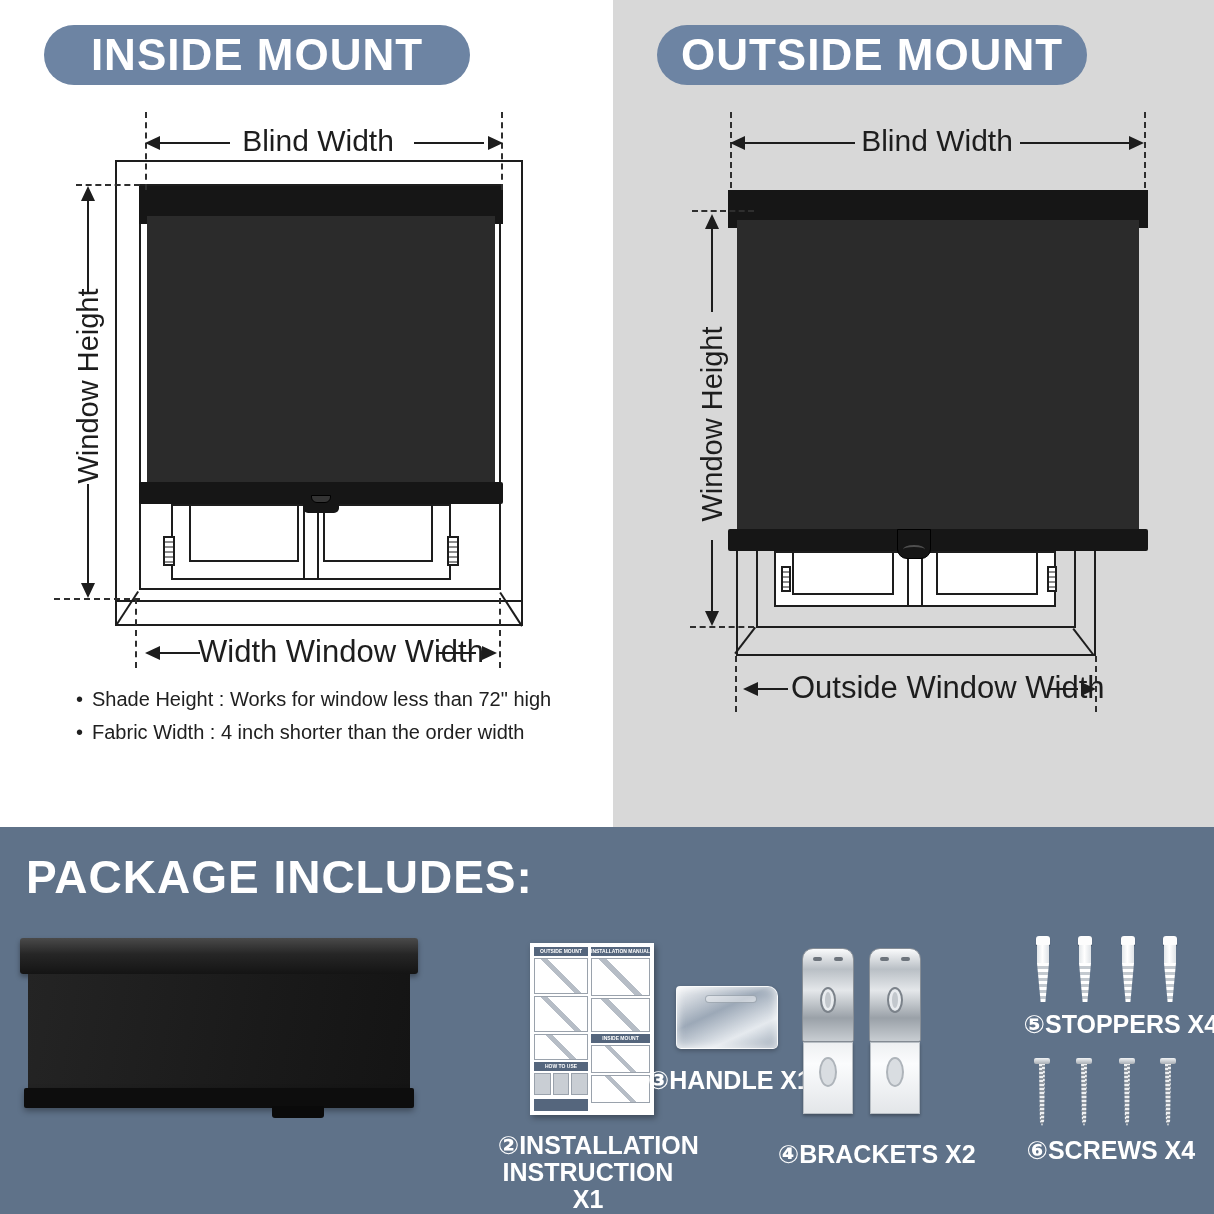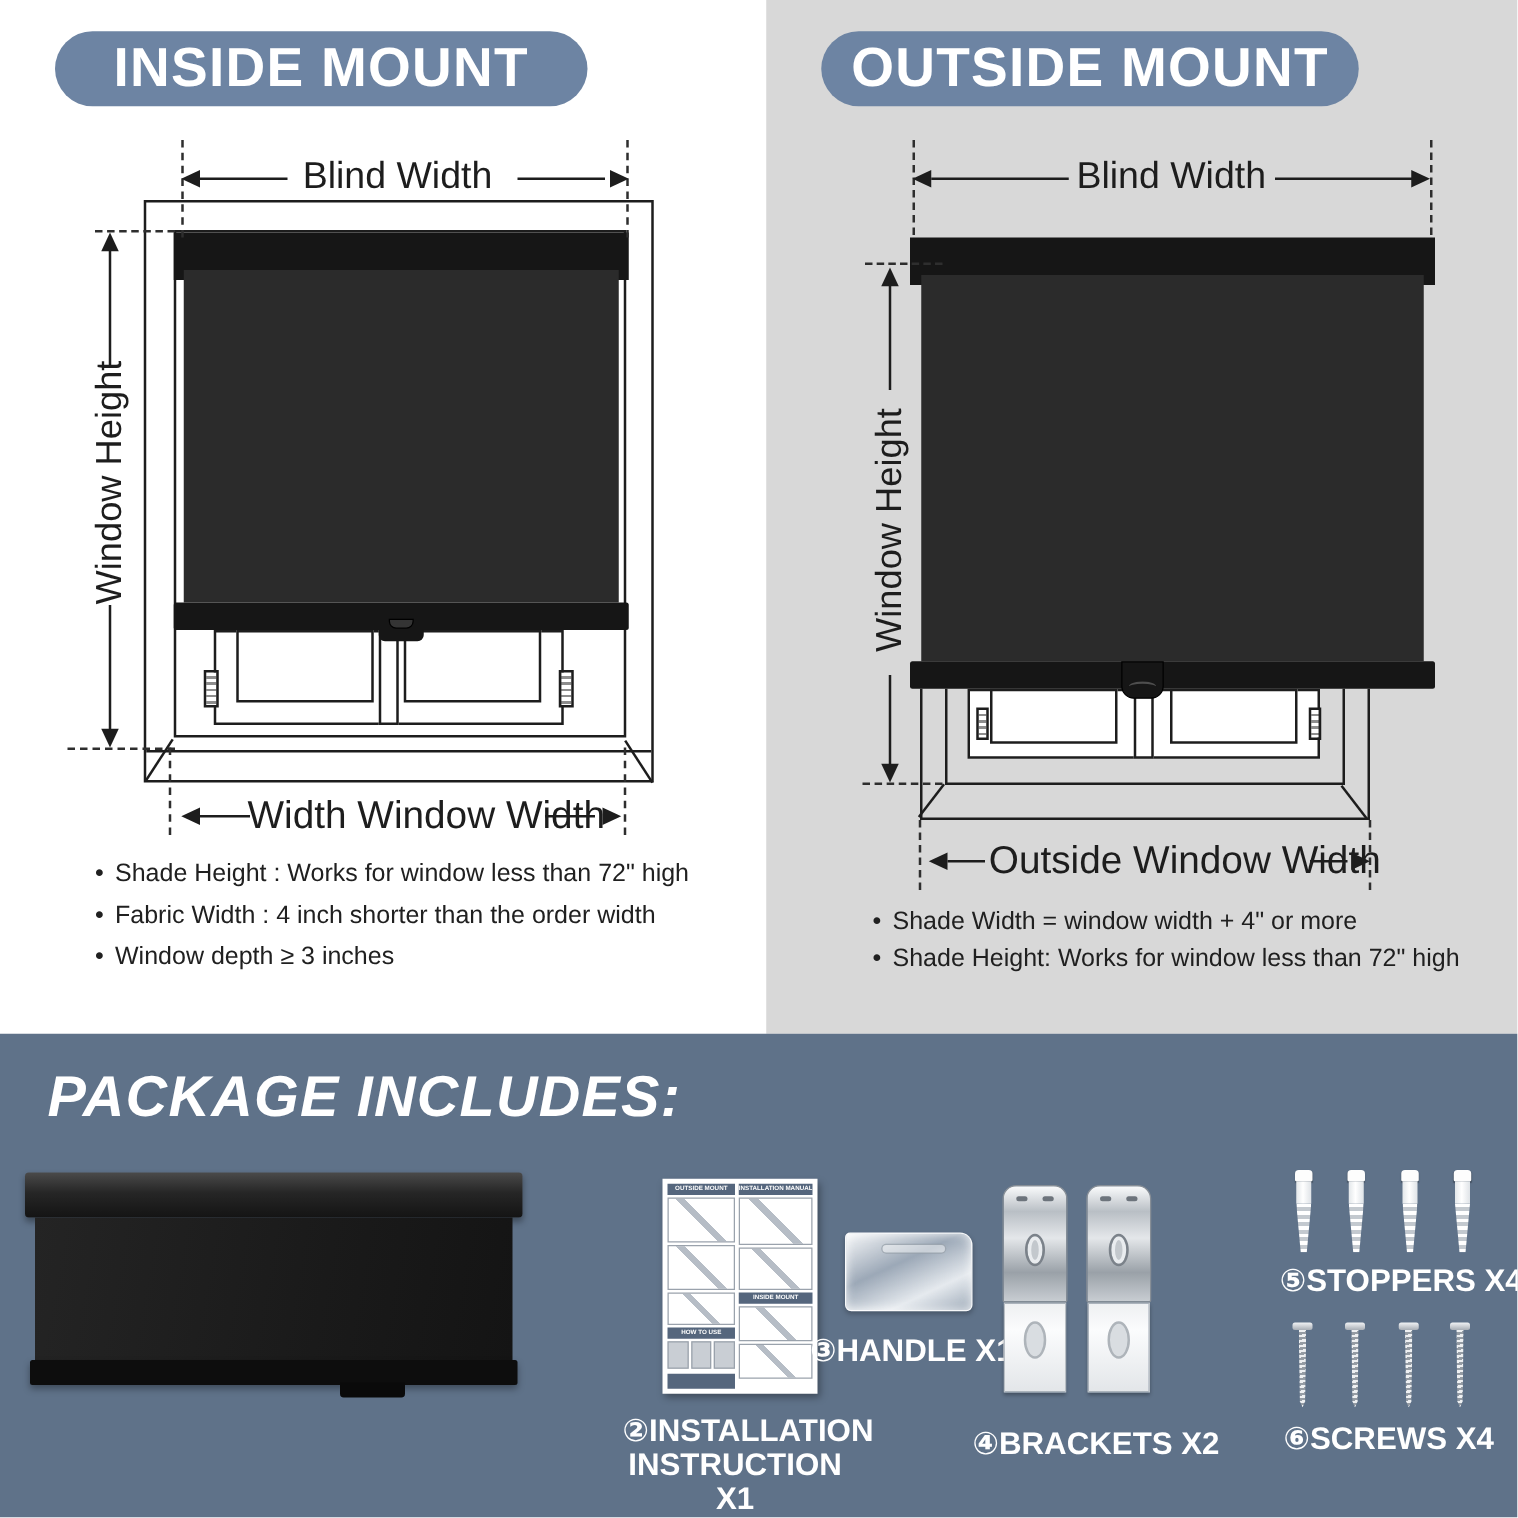--- a/index.html
+++ b/index.html
@@ -145,21 +145,20 @@
   <div class="dv" style="left:499px;top:598px;height:70px;"></div>
   <div class="ah l" style="left:145px;top:646px;"></div>
   <div class="hl" style="left:160px;top:652px;width:40px;"></div>
   <div class="hl" style="left:436px;top:652px;width:40px;"></div>
   <div class="ah r" style="left:482px;top:646px;"></div>
   <div class="lbl" style="left:198px;top:634px;width:240px;font-size:31px;">Width Window Width</div>
 
   <div class="bullets" style="left:76px;top:688px;width:524px;">
     <div class="b"><span>Shade Height : Works for window less than 72" high</span></div>
     <div class="b"><span>Fabric Width : 4 inch shorter than the order width</span></div>
-    <div class="b"><span>Window depth ≥ 3 inches</span></div>
   </div>
 
   <div class="pill" style="left:657px;top:25px;width:430px;">
     <span>OUTSIDE MOUNT</span>
   </div>
 
   <div class="vl" style="left:736px;top:551px;height:105px;"></div>
   <div class="vl" style="left:1094px;top:551px;height:105px;"></div>
   <div class="hl" style="left:736px;top:654px;width:360px;"></div>
   <div class="vl" style="left:756px;top:551px;height:77px;"></div>
@@ -199,26 +198,22 @@
   <div class="lbl rotlbl" style="left:592px;top:408px;width:240px;height:32px;line-height:32px;font-size:29px;">Window Height</div>
 
   <div class="dv" style="left:735px;top:656px;height:56px;"></div>
   <div class="dv" style="left:1095px;top:656px;height:56px;"></div>
   <div class="ah l" style="left:743px;top:682px;"></div>
   <div class="hl" style="left:758px;top:688px;width:30px;"></div>
   <div class="hl" style="left:1048px;top:688px;width:30px;"></div>
   <div class="ah r" style="left:1081px;top:682px;"></div>
   <div class="lbl" style="left:791px;top:670px;width:250px;font-size:31px;">Outside Window Width</div>
 
-  <div class="bullets" style="left:698px;top:726px;width:480px;gap:8px;">
-    <div class="b"><span>Shade Width = window width + 4" or more</span></div>
-    <div class="b"><span>Shade Height: Works for window less than 72" high</span></div>
-  </div>
-
-  <div class="pkg-title" style="left:38px;top:850px;font-style:italic;">PACKAGE INCLUDES:</div>
+
+  <div class="pkg-title" style="left:26px;top:850px;">PACKAGE INCLUDES:</div>
 
   <div style="position:absolute;left:20px;top:938px;width:398px;height:36px;border-radius:3px;
               background:linear-gradient(180deg,#4a4a4a,#262626 45%,#141414);box-shadow:0 3px 5px rgba(0,0,0,.35);"></div>
   <div style="position:absolute;left:28px;top:974px;width:382px;height:114px;
               background:linear-gradient(100deg,#242424,#1a1a1a 60%,#141414);"></div>
   <div style="position:absolute;left:24px;top:1088px;width:390px;height:20px;border-radius:2px;background:#0d0d0d;
               box-shadow:0 3px 6px rgba(0,0,0,.35);"></div>
   <div style="position:absolute;left:272px;top:1106px;width:52px;height:12px;border-radius:0 0 3px 3px;background:#0a0a0a;"></div>
 
   <div class="card">

